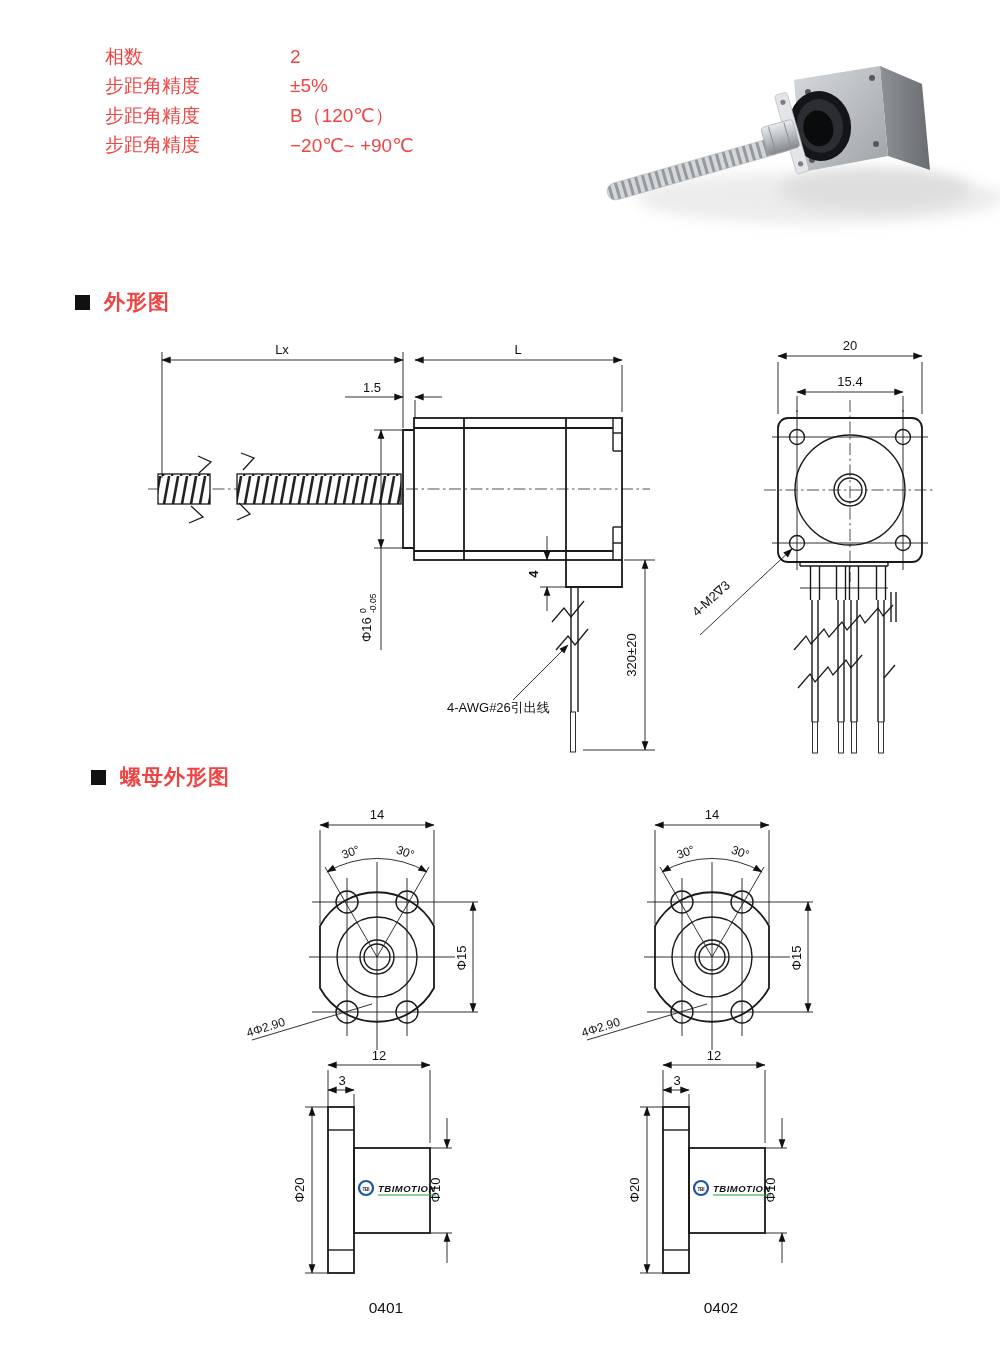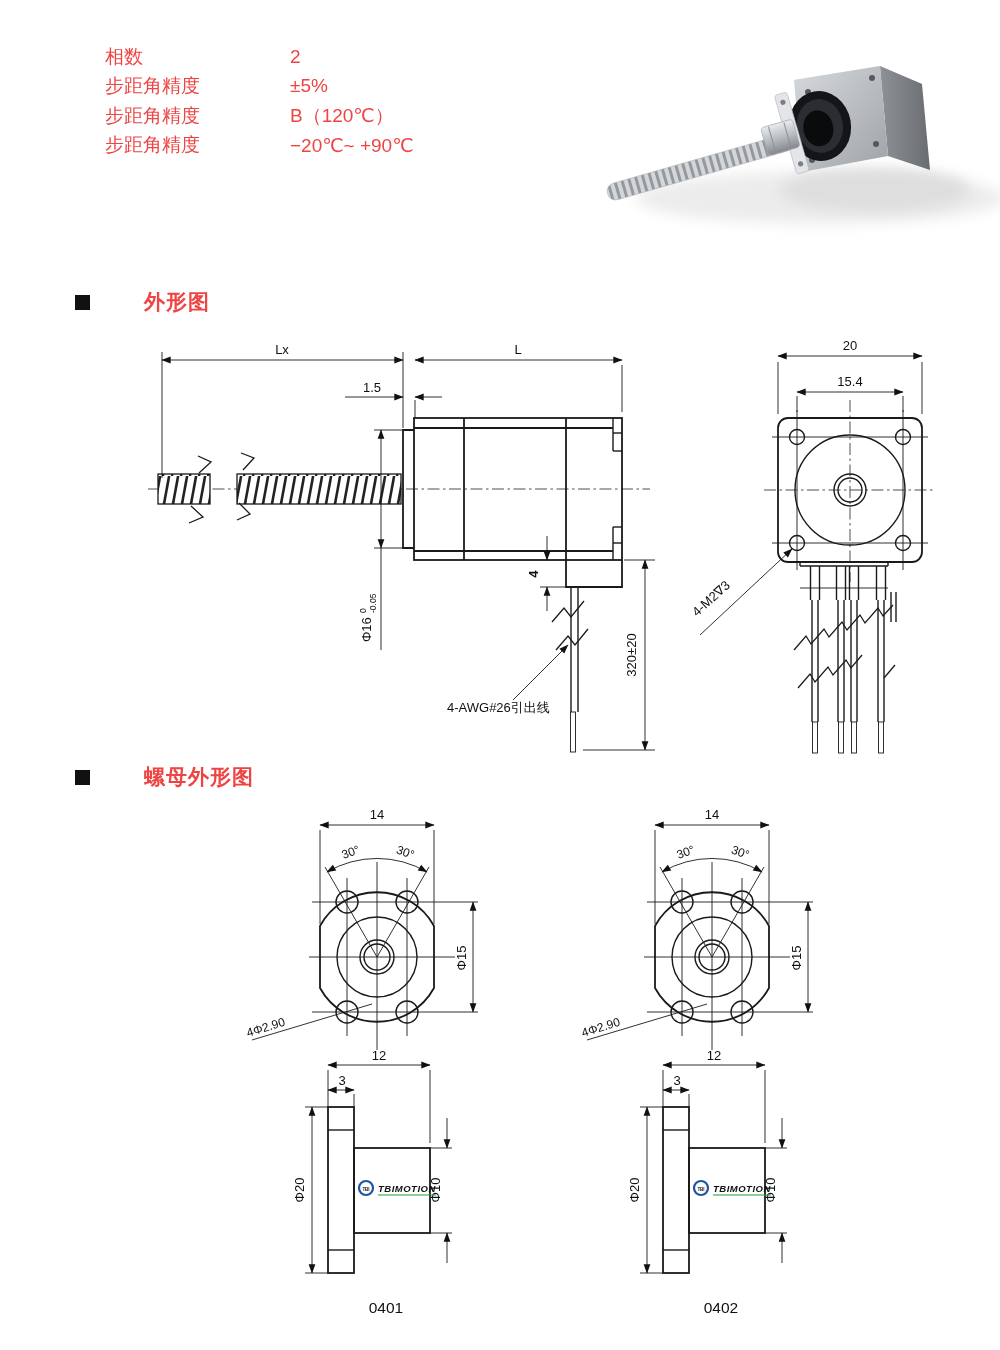--- a/index.html
+++ b/index.html
@@ -6,23 +6,23 @@
   .page{position:relative;width:1000px;height:1350px;background:#fff;overflow:hidden;
         font-family:"Liberation Sans","DejaVu Sans",sans-serif;color:#ef4444;}
   
   .specs{position:absolute;left:105px;top:42px;}
   .spec-row{display:flex;height:29.5px;align-items:center;font-size:19px;}
   .spec-label{width:185px;}
   .spec-value{white-space:nowrap;}
   
   .section{position:absolute;display:flex;align-items:center;gap:14px;}
   .section .bullet{width:15px;height:15px;background:#111;display:inline-block;}
-  .section .title{font-size:21px;font-weight:bold;letter-spacing:1px;margin-left:40px;}
+  .section .title{font-size:21px;font-weight:bold;letter-spacing:1px;}
   .sec1{left:75px;top:288px;}
-  .sec2{left:75px;top:763px;}
+  .sec2{left:91px;top:763px;}
   svg{position:absolute;display:block;}
   svg text{font-family:"Liberation Sans","DejaVu Sans",sans-serif;fill:#111;}
   .dimtxt{font-size:13px;}
   .dimtxt-s{font-size:12px;}
   .codetxt{font-size:15.5px;}
   .obj{stroke:#1a1a1a;stroke-width:1.8;fill:none;}
   .obj2{stroke:#1a1a1a;stroke-width:1.4;fill:none;}
   .thin{stroke:#1a1a1a;stroke-width:0.9;fill:none;}
   .cl{stroke:#222;stroke-width:0.8;fill:none;stroke-dasharray:12 3.5 2.5 3.5;}
   .zig{stroke:#1a1a1a;stroke-width:1.3;fill:none;}

